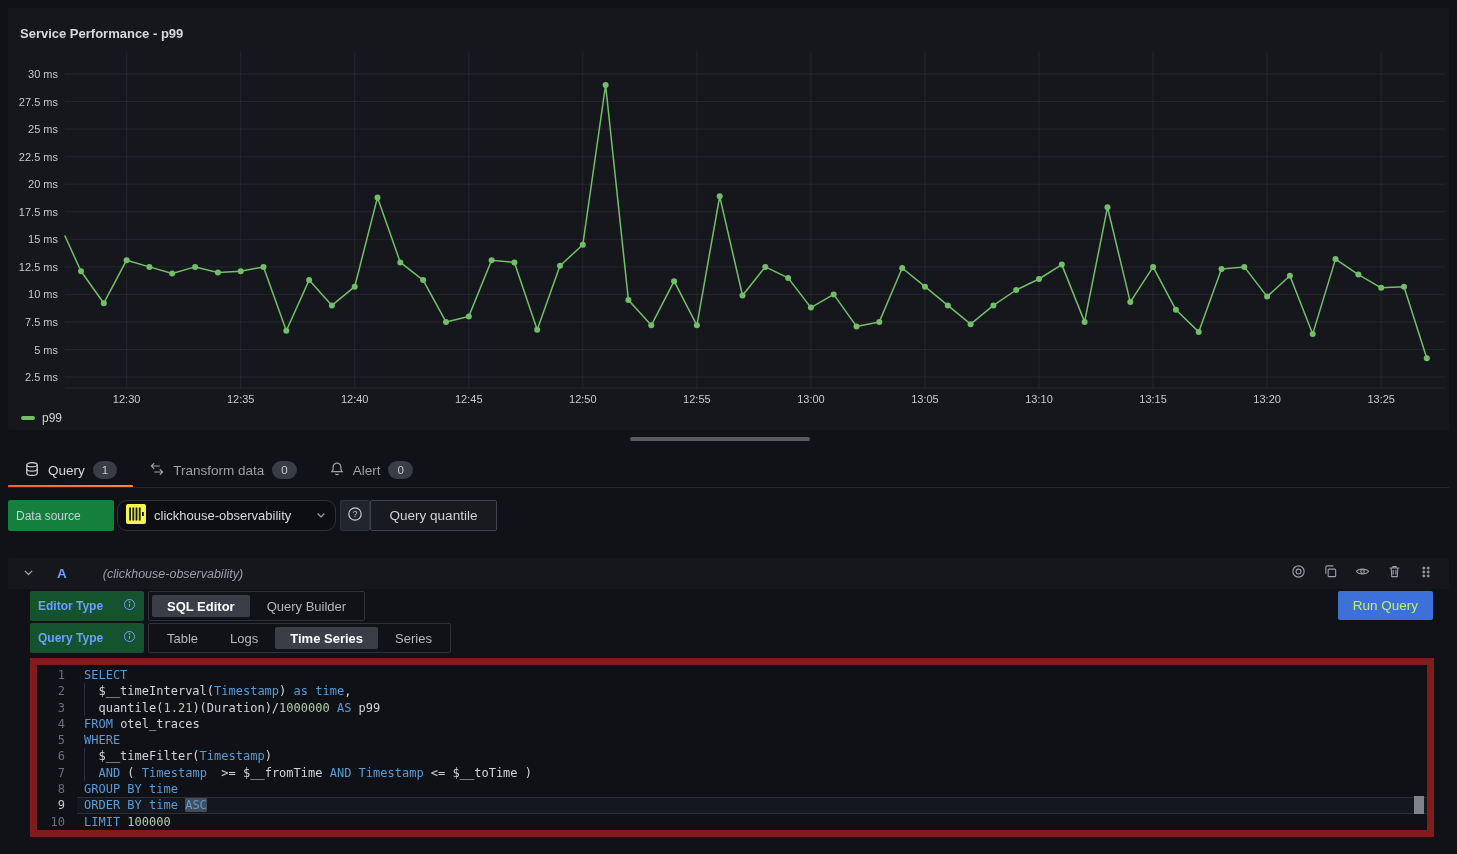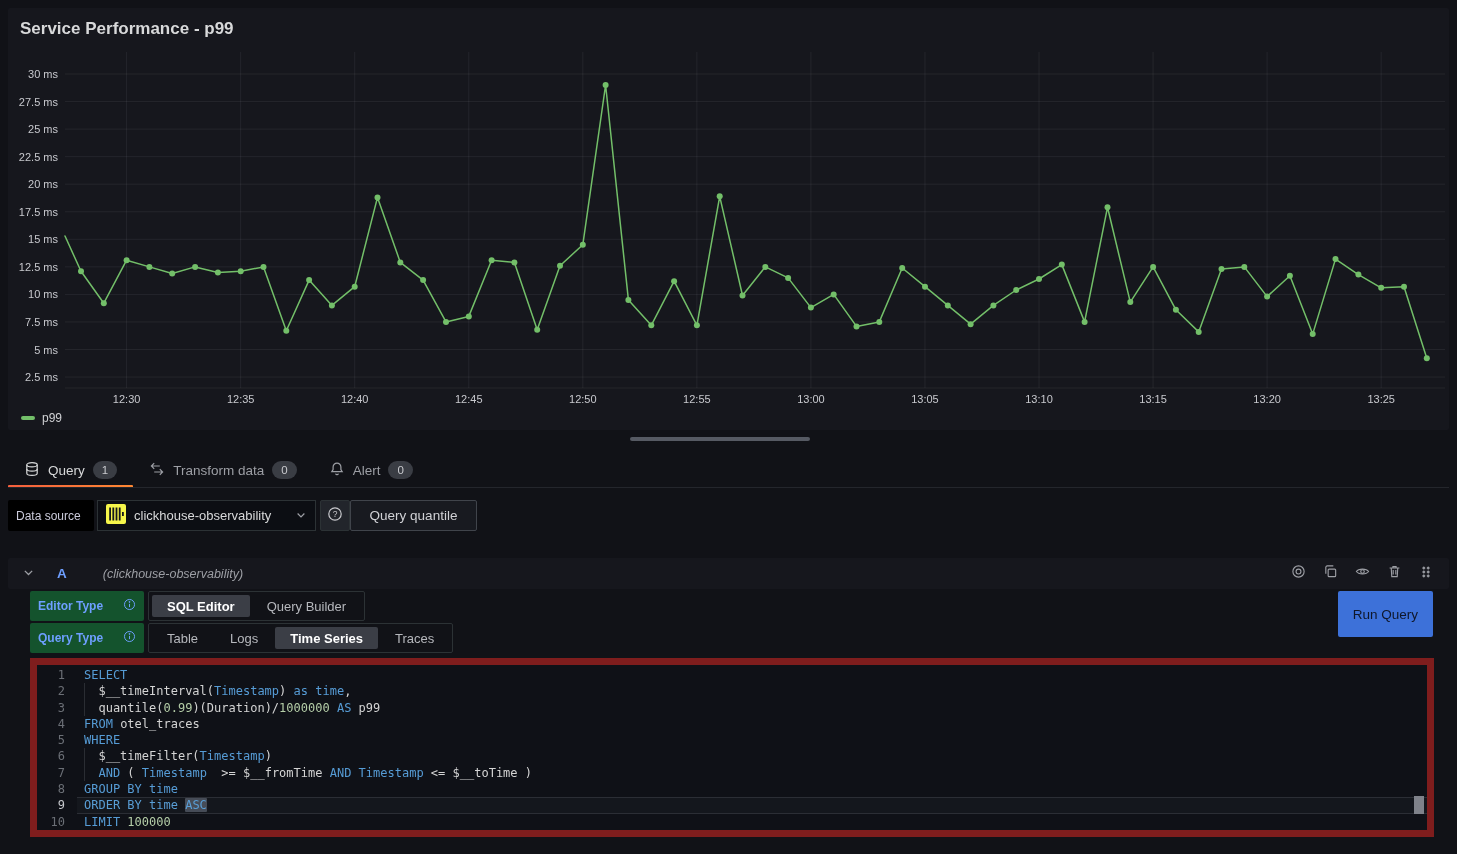--- a/index.html
+++ b/index.html
@@ -5,21 +5,21 @@
   * { margin:0; padding:0; box-sizing:border-box; }
   html,body { background:#0c0d10; }
   .canvas {
     position:relative; width:1457px; height:854px;
     background:#111217; overflow:hidden;
     font-family:"Liberation Sans", sans-serif; color:#ccccdc;
   }
   
   .panel { position:absolute; left:8px; top:8px; width:1441px; height:422px;
            background:#16171d; border-radius:2px; }
-  .panel-title { position:absolute; left:12px; top:11px; font-size:17px;
+  .panel-title { position:absolute; left:12px; top:18px; font-size:13px;
                  font-weight:700; color:#d8d9da; z-index:2; }
   .chart-wrap { position:absolute; inset:0; }
   .chart-wrap svg { position:absolute; inset:0; }
   .legend { position:absolute; left:13px; bottom:5px; display:flex; align-items:center;
             gap:7px; font-size:12px; color:#d0d1d4; z-index:2; cursor:pointer; }
   .legend-swatch { width:14px; height:4px; border-radius:2px; background:#73bf69; }
 
   .drag-handle { position:absolute; left:630px; top:437px; width:180px; height:4px;
                  border-radius:2px; background:#565a63; cursor:row-resize; }
 
@@ -34,25 +34,25 @@
                        height:3px; border-radius:1px;
                        background:linear-gradient(90deg,#f55f3e,#ff8833); }
   .badge { background:#3a3d44; border-radius:11px; padding:2px 9px;
            font-size:11.5px; color:#c9cace; line-height:14px; }
   .tabs-divider { position:absolute; left:8px; top:487px; width:1441px; height:1px;
                   background:#24262c; }
 
   
   .ds-row { position:absolute; left:8px; top:500px; width:1441px; height:31px;
             display:flex; align-items:stretch; }
-  .ds-label { width:86px; background:#000000; border-radius:2px; display:flex;
+  .ds-label { width:106px; background:#15803d; border-radius:2px; display:flex;
               align-items:center; padding:0 8px; font-size:12px; font-weight:500;
               color:#ccccdc; }
   .ds-select { width:219px; margin-left:3px; background:#0c0e13;
-               border:1px solid #2c3235; border-radius:0; display:flex;
+               border:1px solid #2c3235; border-radius:10px; display:flex;
                align-items:center; padding:0 8px; gap:8px; cursor:pointer; }
   .ds-select .ds-value { font-size:13px; color:#d8d9da; flex:1; white-space:nowrap;
                          overflow:hidden; }
   .icon-btn { width:30px; margin-left:4px; background:#22252b;
               border:1px solid #2c3235; border-radius:2px; display:flex;
               align-items:center; justify-content:center; cursor:pointer; }
   .qo-box { flex:1; margin-left:4px; margin-right:5px; background:#16171d;
             border-radius:2px; display:flex; align-items:center; padding:0 12px;
             gap:10px; cursor:pointer; }
   .qo-link { font-size:13px; font-weight:500; color:#6e9fff; }
@@ -78,23 +78,23 @@
   .row-editor-type { top:591px; }
   .row-query-type  { top:623px; }
   .opt-label { width:114px; background:#14532d; border-radius:2px; display:flex;
                align-items:center; justify-content:space-between; padding:0 8px;
                font-size:12px; font-weight:700; color:#6e9fff; }
   .radio-group { display:flex; margin-left:4px; border:1px solid #2c3235;
                  border-radius:2px; padding:3px; gap:2px; background:#111217; }
   .radio-opt { display:flex; align-items:center; padding:0 15px; font-size:13px;
                color:#b6b8bd; border-radius:2px; cursor:pointer; }
   .radio-opt.active { background:#3b3e46; color:#ffffff; font-weight:700;text-align:right; }
-  .run-btn { position:absolute; right:24px; top:591px; height:46px; padding:0 15px;
+  .run-btn { position:absolute; right:24px; top:591px; height:29px; padding:0 15px;
              background:#3d71d9; border-radius:2px; display:flex; align-items:center;
-             color:#0f172a; font-size:13.5px; font-weight:500; cursor:pointer; }
+             color:#bef264; font-size:13.5px; font-weight:500; cursor:pointer; }
 
   
   .sql-editor { position:absolute; left:30px; top:658px; width:1404px; height:179px;
                 background:#0f1117; border:7px solid #7f1d1d;
                 font-family:"DejaVu Sans Mono", monospace; font-size:12px;
                 padding-top:2px; overflow:hidden; }
   .cl { position:relative; height:16.3px; line-height:16.3px; white-space:pre; }
   .cl .ln { display:inline-block; width:28px; text-align:right; color:#6b6f76; }
   .cl .code { margin-left:19px; }
   .cl.guide::after { content:""; position:absolute; left:47px; top:0; bottom:0;
@@ -381,29 +381,29 @@
             <circle cx="8" cy="8" r="6.2"></circle>
             <path d="M8 7.2v4"></path>
             <circle cx="8" cy="4.8" r="0.6" fill="#6e9fff"></circle>
           </svg>
       </span>
     </div>
     <div class="radio-group">
       <div class="radio-opt">Table</div>
       <div class="radio-opt">Logs</div>
       <div class="radio-opt active">Time Series</div>
-      <div class="radio-opt">Traces</div>
+      <div class="radio-opt">Series</div>
     </div>
   </div>
 
   <div class="sql-editor" id="sql-editor">
     <div id="sql-lines">
         <div class="cl"><span class="ln">1</span><span class="code"><span class="tok-kw">SELECT</span></span></div>
         <div class="cl guide"><span class="ln">2</span><span class="code"><span class="tok-pl">  $__timeInterval(</span><span class="tok-kw">Timestamp</span><span class="tok-pl">) </span><span class="tok-kw">as</span><span class="tok-pl"> </span><span class="tok-kw">time</span><span class="tok-pl">,</span></span></div>
-        <div class="cl guide"><span class="ln">3</span><span class="code"><span class="tok-pl">  quantile(</span><span class="tok-num">0.99</span><span class="tok-pl">)(Duration)/</span><span class="tok-num">1000000</span><span class="tok-pl"> </span><span class="tok-kw">AS</span><span class="tok-pl"> p99</span></span></div>
+        <div class="cl guide"><span class="ln">3</span><span class="code"><span class="tok-pl">  quantile(</span><span class="tok-num">1.21</span><span class="tok-pl">)(Duration)/</span><span class="tok-num">1000000</span><span class="tok-pl"> </span><span class="tok-kw">AS</span><span class="tok-pl"> p99</span></span></div>
         <div class="cl"><span class="ln">4</span><span class="code"><span class="tok-kw">FROM</span><span class="tok-pl"> otel_traces</span></span></div>
         <div class="cl"><span class="ln">5</span><span class="code"><span class="tok-kw">WHERE</span></span></div>
         <div class="cl guide"><span class="ln">6</span><span class="code"><span class="tok-pl">  $__timeFilter(</span><span class="tok-kw">Timestamp</span><span class="tok-pl">)</span></span></div>
         <div class="cl guide"><span class="ln">7</span><span class="code"><span class="tok-pl">  </span><span class="tok-kw">AND</span><span class="tok-pl"> ( </span><span class="tok-kw">Timestamp</span><span class="tok-pl">  &gt;= $__fromTime </span><span class="tok-kw">AND</span><span class="tok-pl"> </span><span class="tok-kw">Timestamp</span><span class="tok-pl"> &lt;= $__toTime )</span></span></div>
         <div class="cl"><span class="ln">8</span><span class="code"><span class="tok-kw">GROUP BY</span><span class="tok-pl"> </span><span class="tok-kw">time</span></span></div>
         <div class="cl current"><span class="ln">9</span><span class="code"><span class="tok-kw">ORDER BY</span><span class="tok-pl"> </span><span class="tok-kw">time</span><span class="tok-pl"> </span><span class="tok-kwsel">ASC</span></span></div>
         <div class="cl"><span class="ln">10</span><span class="code"><span class="tok-kw">LIMIT</span><span class="tok-pl"> </span><span class="tok-num">100000</span></span></div>
         <div class="cl"><span class="ln">11</span><span class="code"></span></div>
       </div>
     <div class="ruler-block"></div>

